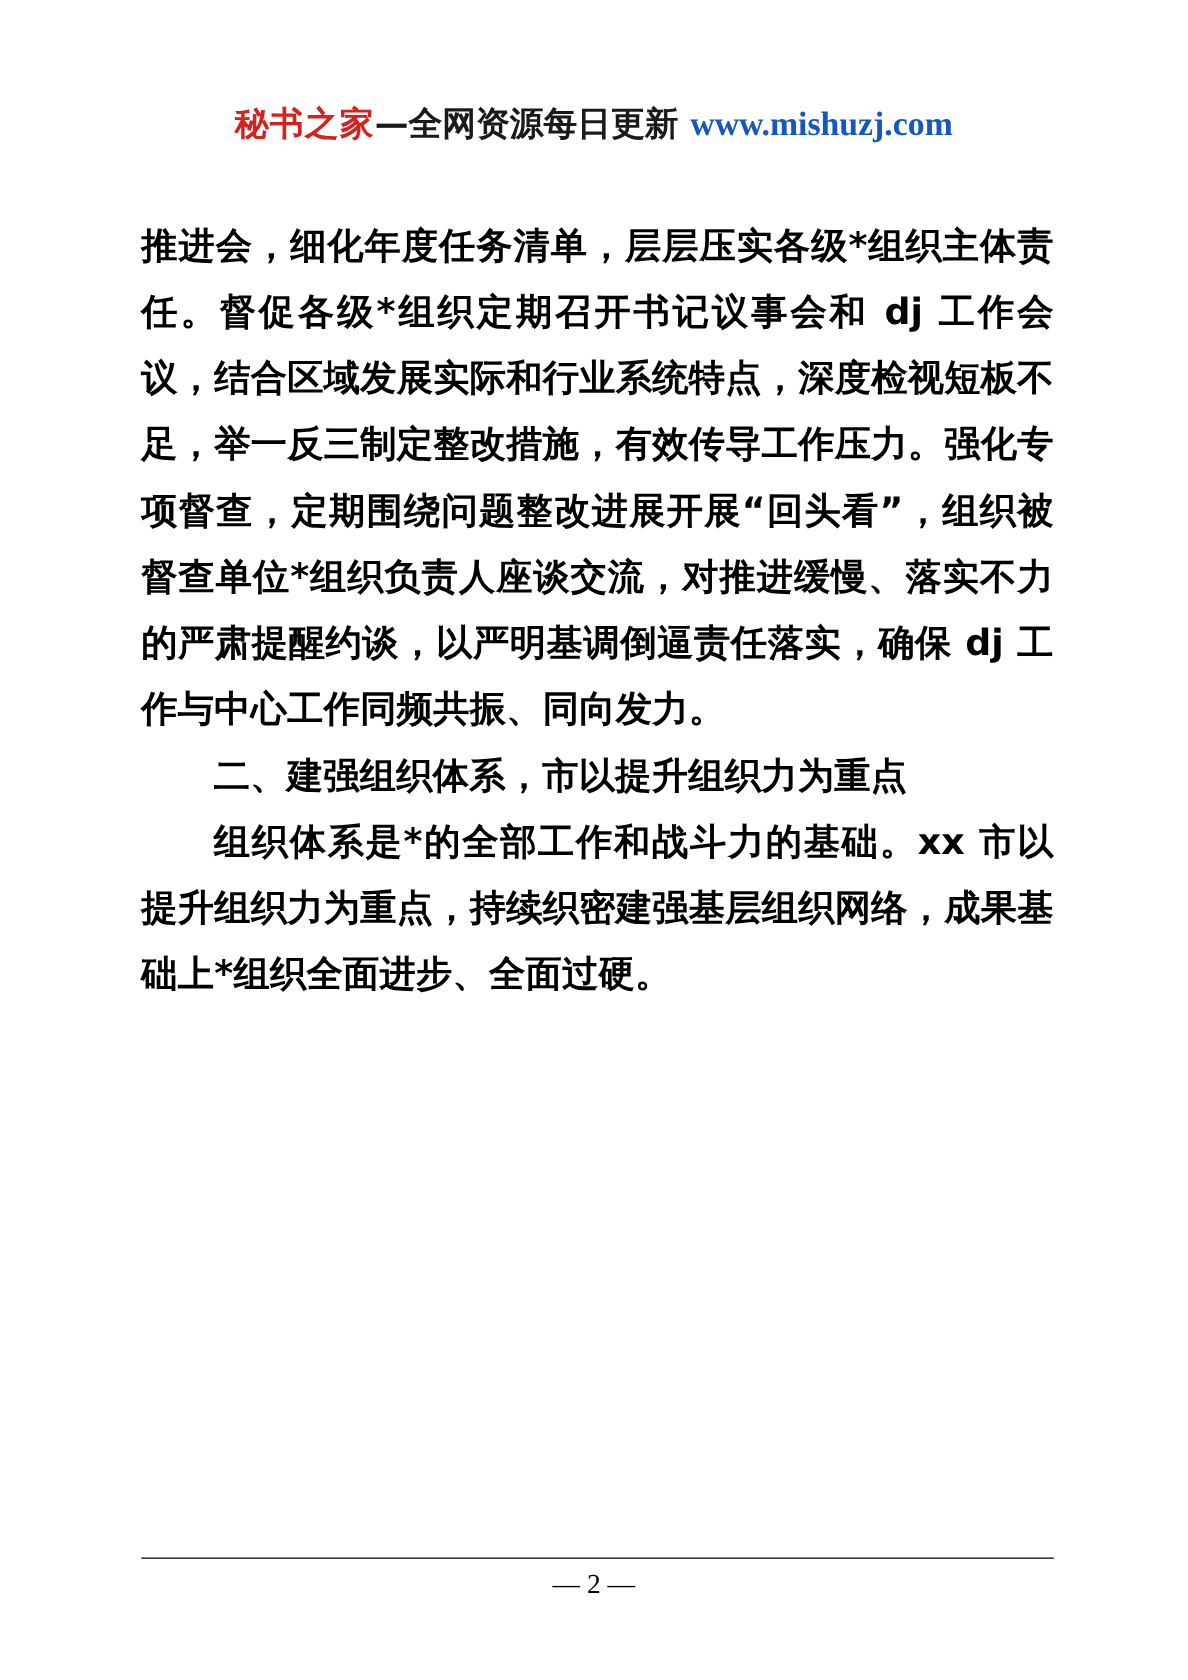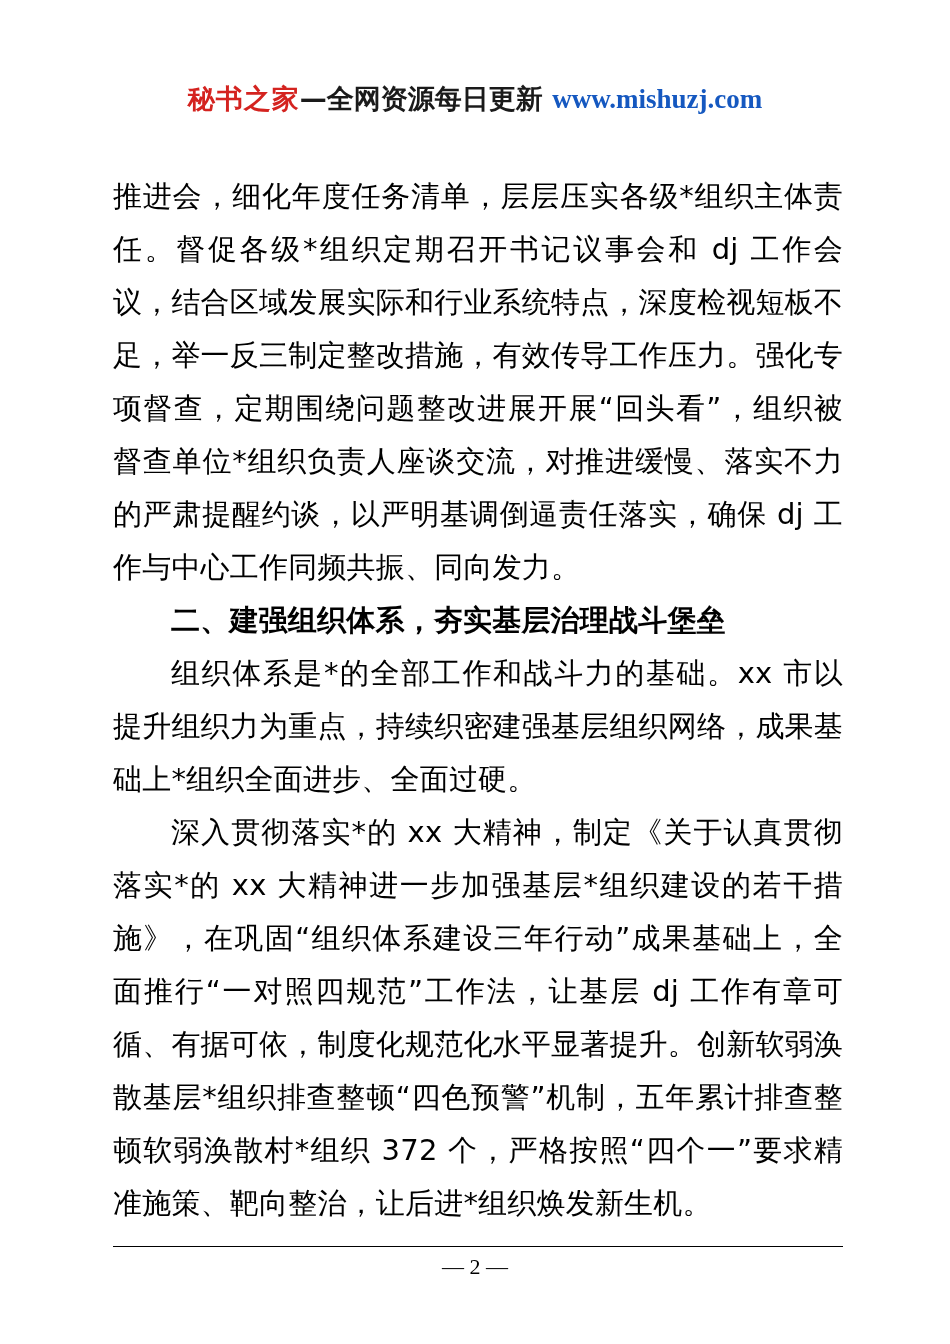--- a/index.html
+++ b/index.html
@@ -58,21 +58,21 @@
     width: 730px;
   }
   .para {
     font-size: 29px;
     line-height: 53px;
     text-align: justify;
     text-justify: inter-ideograph;
     letter-spacing: 0.2px;
     margin: 0 0 0 0;
     font-family: "DejaVu Sans", "Liberation Sans", sans-serif;
-    font-weight: 400;
+    font-weight: 700;
   }
   .para.indent {
     text-indent: 58px;
   }
   .para.heading {
     text-indent: 58px;
     font-weight: bold;
   }
   
   .footer-rule {
@@ -99,21 +99,20 @@
 <body>
 
 <div class="page">
 
   <div class="banner">
     <span class="brand">秘书之家</span><span class="tagline">—全网资源每日更新 </span><span class="site">www.mishuzj.com</span>
   </div>
 
   <div class="content">
     <p class="para">推进会，细化年度任务清单，层层压实各级*组织主体责任。督促各级*组织定期召开书记议事会和 dj 工作会议，结合区域发展实际和行业系统特点，深度检视短板不足，举一反三制定整改措施，有效传导工作压力。强化专项督查，定期围绕问题整改进展开展“回头看”，组织被督查单位*组织负责人座谈交流，对推进缓慢、落实不力的严肃提醒约谈，以严明基调倒逼责任落实，确保 dj 工作与中心工作同频共振、同向发力。</p>
-    <p class="para heading">二、建强组织体系，夯实基层治理战斗堡垒</p>
+    <p class="para heading">二、建强组织体系，市以提升组织力为重点</p>
     <p class="para indent">组织体系是*的全部工作和战斗力的基础。xx 市以提升组织力为重点，持续织密建强基层组织网络，成果基础上*组织全面进步、全面过硬。</p>
-    <p class="para indent">深入贯彻落实*的 xx 大精神，制定《关于认真贯彻落实*的 xx 大精神进一步加强基层*组织建设的若干措施》，在巩固“组织体系建设三年行动”成果基础上，全面推行“一对照四规范”工作法，让基层 dj 工作有章可循、有据可依，制度化规范化水平显著提升。创新软弱涣散基层*组织排查整顿“四色预警”机制，五年累计排查整顿软弱涣散村*组织 372 个，严格按照“四个一”要求精准施策、靶向整治，让后进*组织焕发新生机。</p>
   </div>
 
   <div class="footer-rule"></div>
   <div class="footer">— 2 —</div>
 
 </div>
 
 </body></html>

